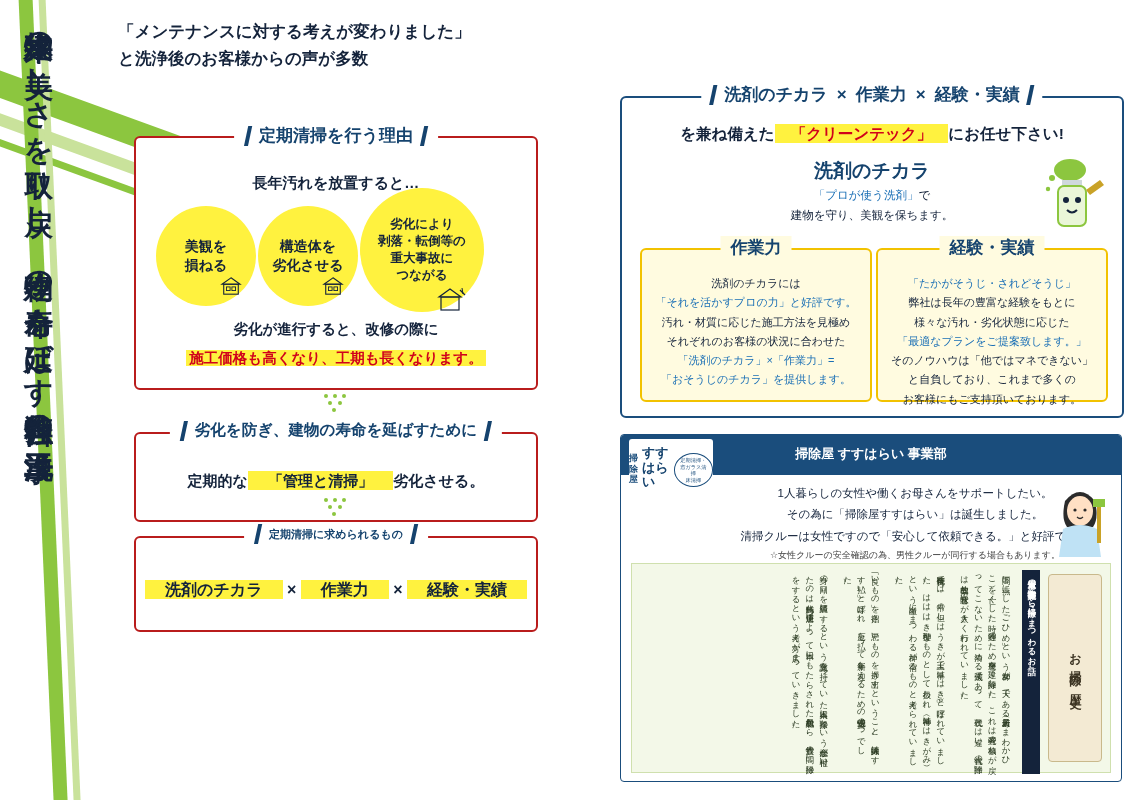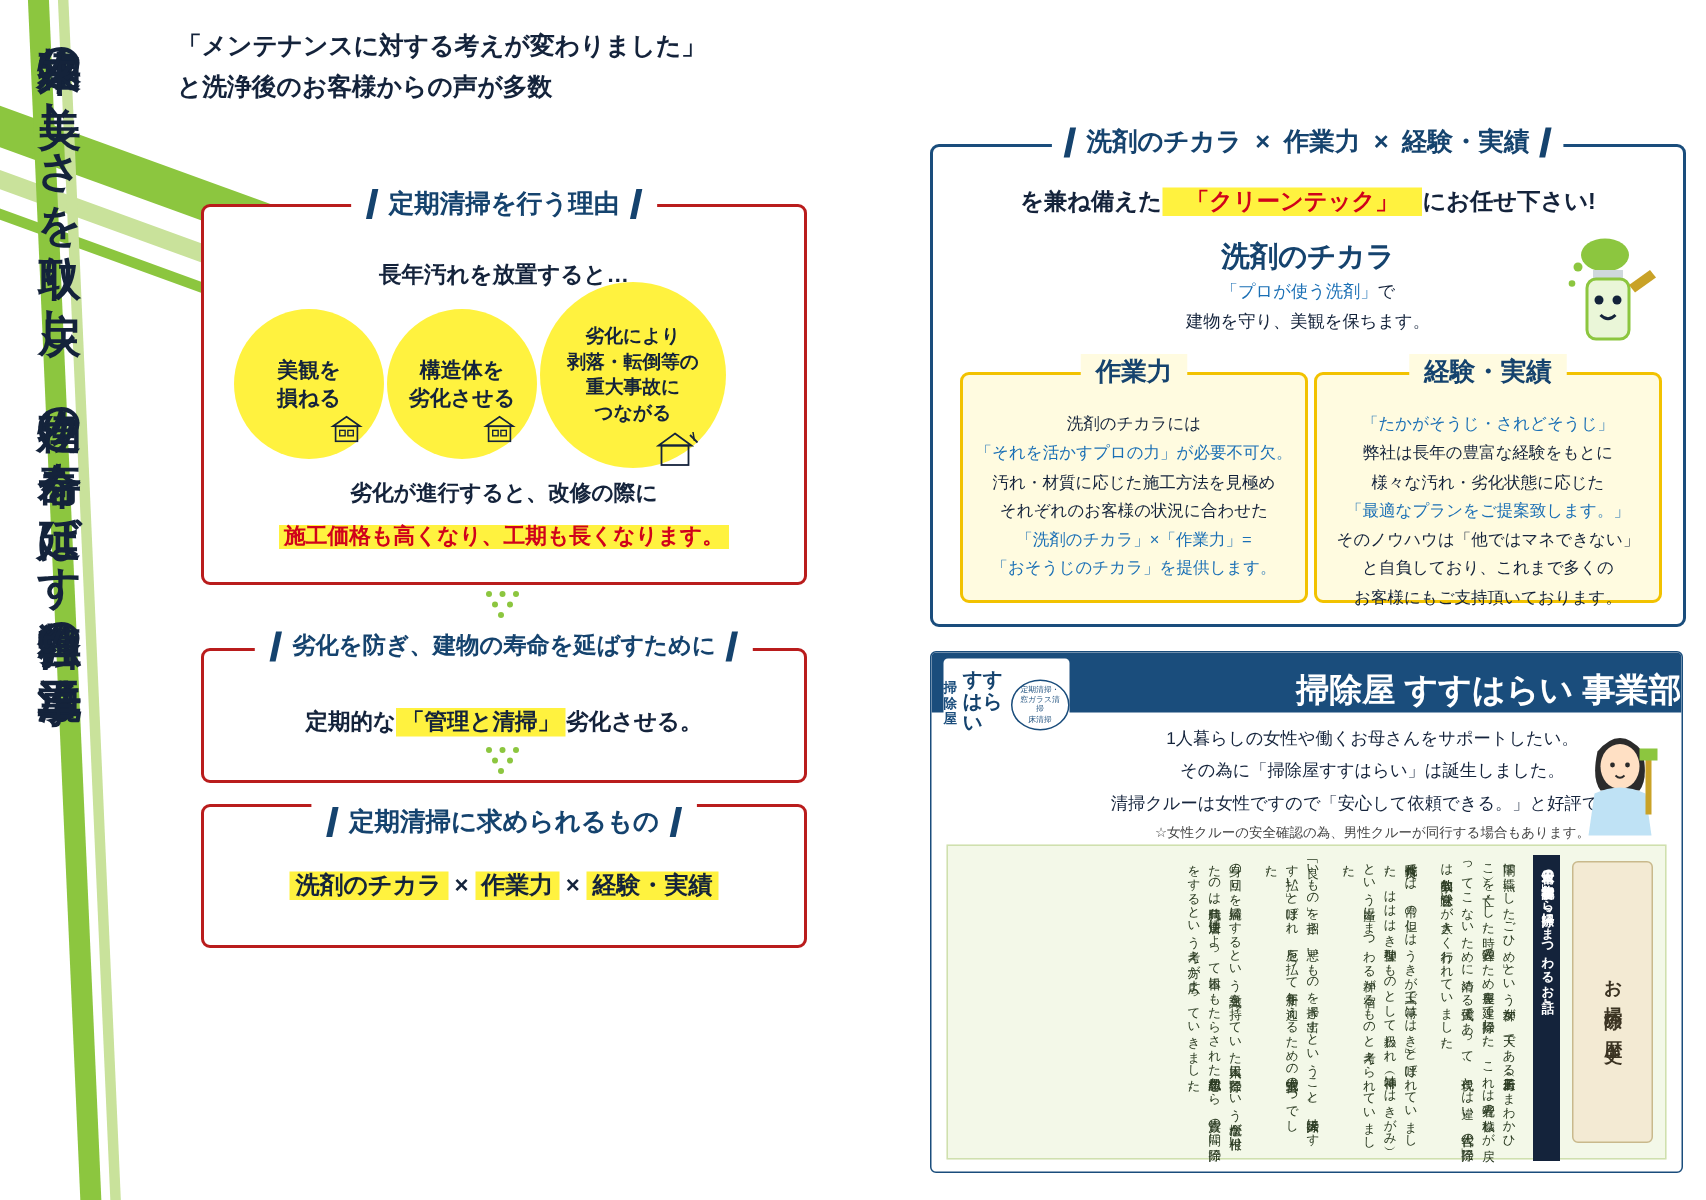--- a/index.html
+++ b/index.html
@@ -53,21 +53,21 @@
         align-items:center;justify-content:center;text-align:center;
         color:#14233b;font-weight:bold;line-height:1.35;}
   .c1{left:20px;top:6px;width:100px;height:100px;font-size:14px;}
   .c2{left:122px;top:6px;width:100px;height:100px;font-size:14px;}
   .c3{left:224px;top:-12px;width:124px;height:124px;font-size:12.5px;}
 
   .sub-line{position:absolute;left:0;right:0;top:36px;text-align:center;
             color:#14233b;font-size:15px;font-weight:bold;}
   .bot-line{position:absolute;left:0;right:0;top:180px;text-align:center;
             color:#14233b;font-size:14.5px;font-weight:bold;line-height:1.6;}
-  .hl{background:#fff23f;padding:1px 4px;text-align:center;}
+  .hl{background:#fff23f;padding:1px 20px;text-align:center;}
   .hl-red{background:#fff23f;color:#d0021b;padding:0 3px;font-weight:bold;}
 
   .center-line{position:absolute;left:0;right:0;text-align:center;}
 
   
   .dots{position:absolute;left:320px;width:30px;display:flex;flex-direction:column;
         align-items:center;gap:3px;}
   .dots span{display:block;width:4px;height:4px;border-radius:50%;background:#8cc63f;}
   .dots .w{width:22px;display:flex;justify-content:space-between;}
   #dots1{top:394px;}
@@ -99,22 +99,22 @@
   .ybox-b{position:absolute;left:8px;right:8px;top:24px;text-align:center;
           font-size:11px;line-height:1.75;color:#14233b;}
 
   
   .mascot{position:absolute;right:14px;top:58px;width:68px;height:86px;}
 
   
   #rbox-bot{position:absolute;left:620px;top:434px;width:500px;height:346px;
             border:1px solid #1a4d7c;border-radius:4px;background:#fff;overflow:hidden;}
   .navbar{position:absolute;left:0;right:0;top:0;height:40px;background:#1a4d7c;}
-  .navbar .nt{position:absolute;left:0;right:0;top:10px;text-align:right;color:#fff;
-              font-size:22px;font-weight:bold;}
+  .navbar .nt{position:absolute;left:0;right:0;top:10px;text-align:center;color:#fff;
+              font-size:13px;font-weight:bold;}
   .logo{position:absolute;left:8px;top:4px;width:84px;height:60px;background:#fff;
         border-radius:3px;display:flex;flex-direction:row;align-items:center;
         justify-content:center;color:#1a4d7c;line-height:1.15;}
   .logo .l1{font-size:9px;font-weight:bold;}
   .logo .l2{font-size:13px;font-weight:bold;color:#15436e;font-family:Liberation Mono, monospace;}
   .logo .l3{font-size:5.2px;border:1px solid #1a4d7c;border-radius:50%;
             padding:3px 5px;margin-top:2px;text-align:center;line-height:1.25;}
 
   .bot-copy{position:absolute;left:96px;right:8px;top:48px;font-size:11.5px;
             color:#14233b;line-height:1.85;text-align:center;}
@@ -243,21 +243,21 @@
         <span></span>
         <span></span>
       </div>
     <div class="w" style="width:6px;">
         <span></span>
       </div>
   </div>
 
   <div class="lbox" id="box-required">
     <div class="head-wrap">
-      <div class="bar-head" style="font-size:17px;margin-top:12px;">
+      <div class="bar-head" style="font-size:11px;">
         <span class="bar slant"></span>
         <span>定期清掃に求められるもの</span>
         <span class="bar slant"></span>
       </div>
     </div>
     <div class="center-line" style="top:42px;font-size:16px;font-weight:bold;color:#14233b;">
       <span class="hl">洗剤のチカラ</span>
       <span>×</span>
       <span class="hl">作業力</span>
       <span>×</span>
@@ -297,21 +297,21 @@
       <path d="M27 54 q5 5 10 0" stroke="#14233b" stroke-width="2" fill="none"></path>
       <path d="M46 34 l14 -10 l4 5 l-14 10 z" fill="#c9a227"></path>
       <circle cx="12" cy="22" r="3" fill="#8cc63f"></circle>
       <circle cx="8" cy="33" r="2.2" fill="#8cc63f"></circle>
     </svg>
 
     <div class="ybox" id="ybox-left">
       <div class="ybox-h">作業力</div>
       <div class="ybox-b">
         <div>洗剤のチカラには</div>
-        <div class="blue">「それを活かすプロの力」が必要不可欠。</div>
+        <div class="blue">「それを活かすプロの力」と好評です。</div>
         <div>汚れ・材質に応じた施工方法を見極め</div>
         <div>それぞれのお客様の状況に合わせた</div>
         <div class="blue">「洗剤のチカラ」×「作業力」=</div>
         <div class="blue">「おそうじのチカラ」を提供します。</div>
       </div>
     </div>
 
     <div class="ybox" id="ybox-right">
       <div class="ybox-h">経験・実績</div>
       <div class="ybox-b">

